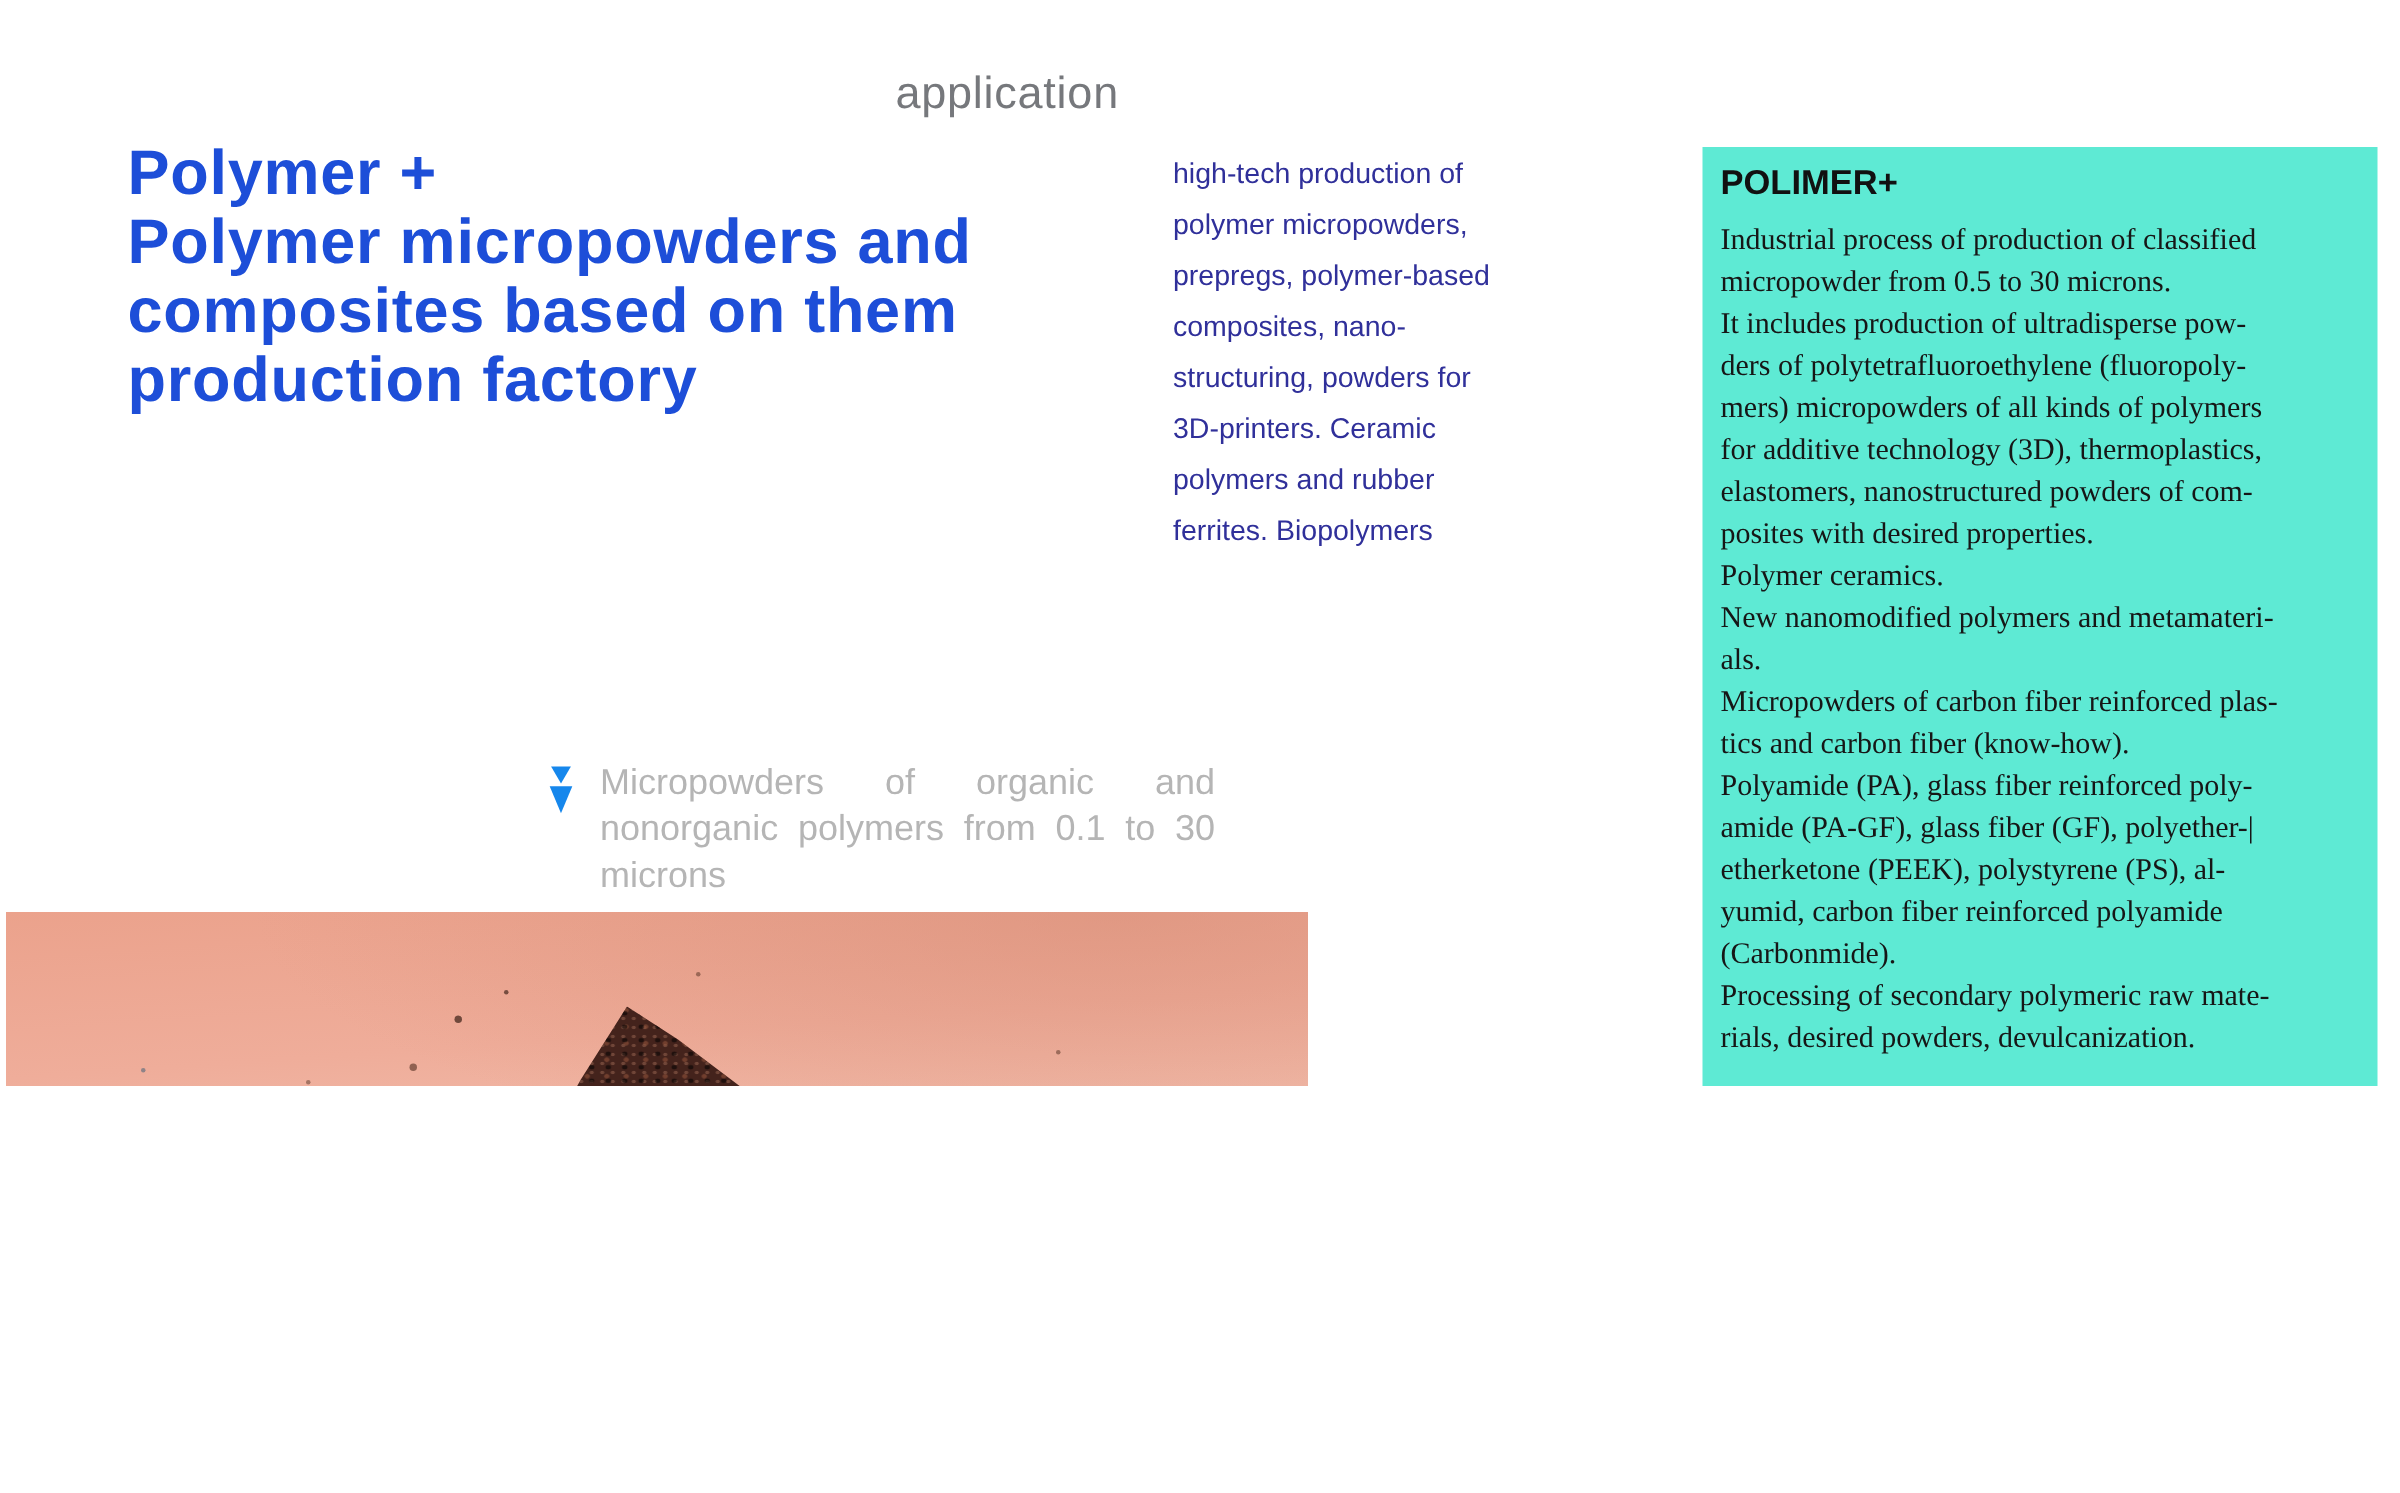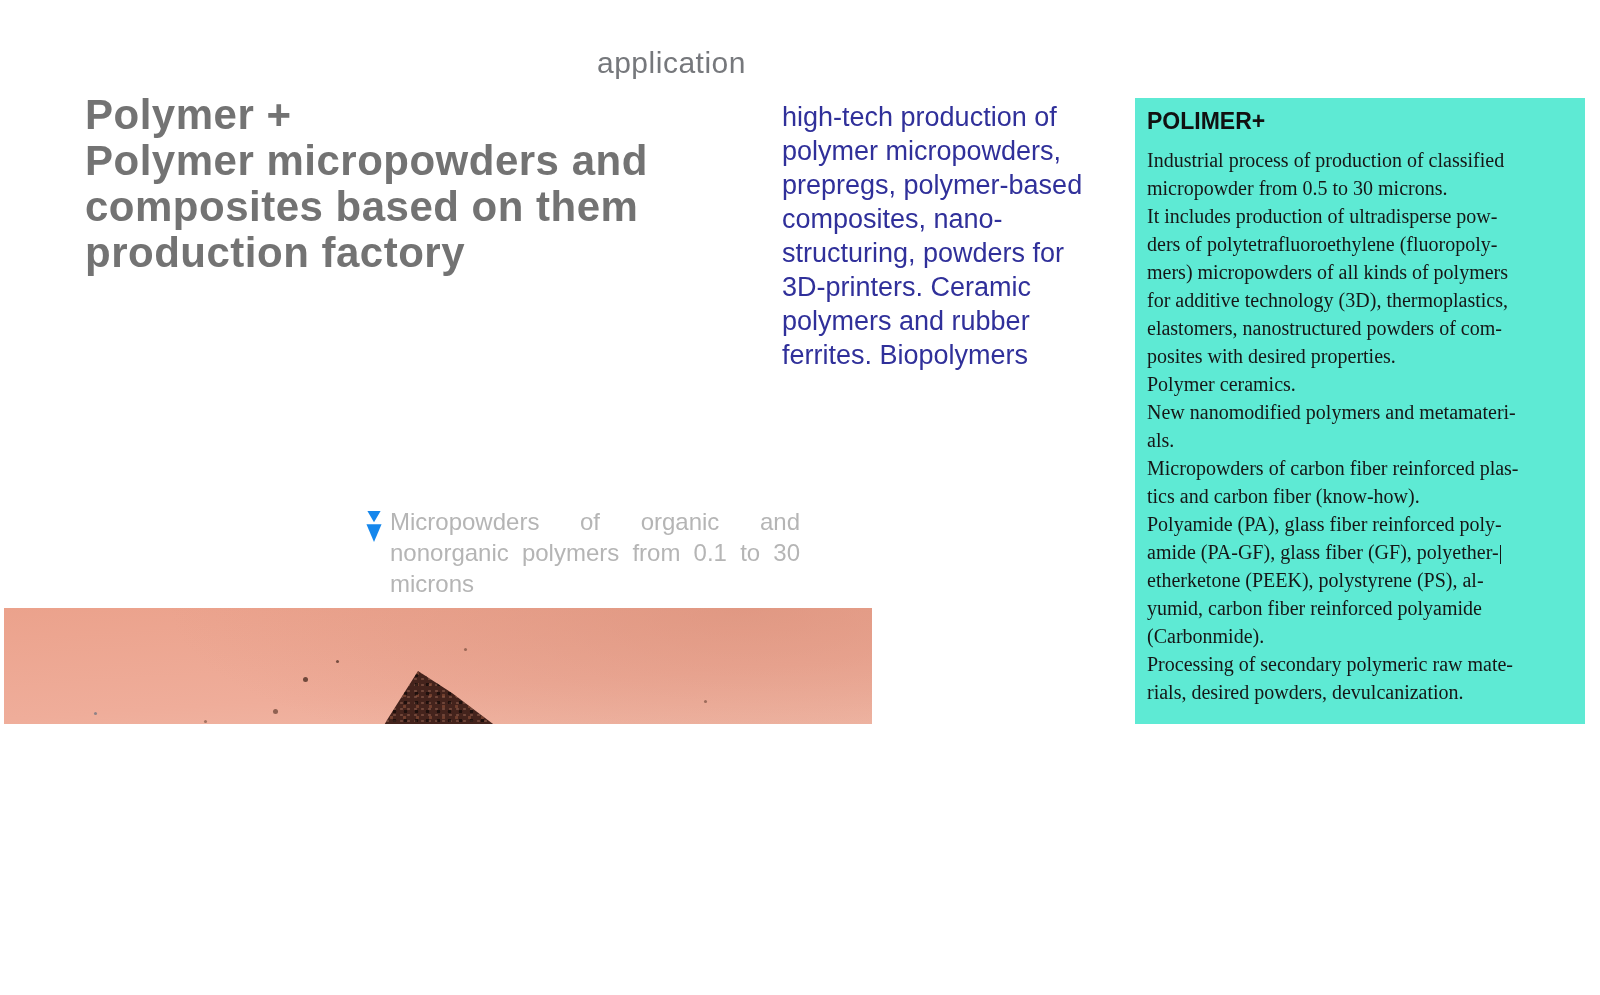--- a/index.html
+++ b/index.html
@@ -14,28 +14,28 @@
   
   .app-label{
     position:absolute;left:597px;top:46px;
     font-size:30px;color:#76787c;letter-spacing:0.5px;
   }
 
   
   .title{
     position:absolute;left:85px;top:92px;
     font-weight:bold;font-size:42px;line-height:46px;
-    color:#737373;letter-spacing:0.5px;
+    color:#1d4ed8;letter-spacing:0.5px;
   }
   .title .line{white-space:nowrap;}
 
   
   .intro{
     position:absolute;left:782px;top:100px;
-    font-size:27px;line-height:34px;color:#30309a;
+    font-size:19px;line-height:34px;color:#30309a;
   }
   .intro .line{white-space:nowrap;}
 
   
   .panel{
     position:absolute;left:1135px;top:98px;width:450px;height:877px;
     background:#5eead4;box-sizing:border-box;padding:10px 12px;
   }
   .panel-title{
     font-size:23px;font-weight:bold;color:#111;
@@ -49,21 +49,21 @@
   .panel-body .line{white-space:nowrap;}
 
   
   .caption{
     position:absolute;left:364px;top:506px;width:436px;
   }
   .caption-icon{
     position:absolute;left:0;top:4px;width:20px;height:34px;
   }
   .caption-text{
-    margin-left:26px;width:410px;
+    margin-left:36px;width:410px;
     font-size:24px;line-height:31px;color:#b5b5b5;
   }
   .caption-text .line{
     text-align:justify;text-align-last:justify;
   }
   .caption-text .line:last-child{text-align-last:left;}
 
   
   .photo{
     position:absolute;left:4px;top:608px;width:868px;height:337px;

